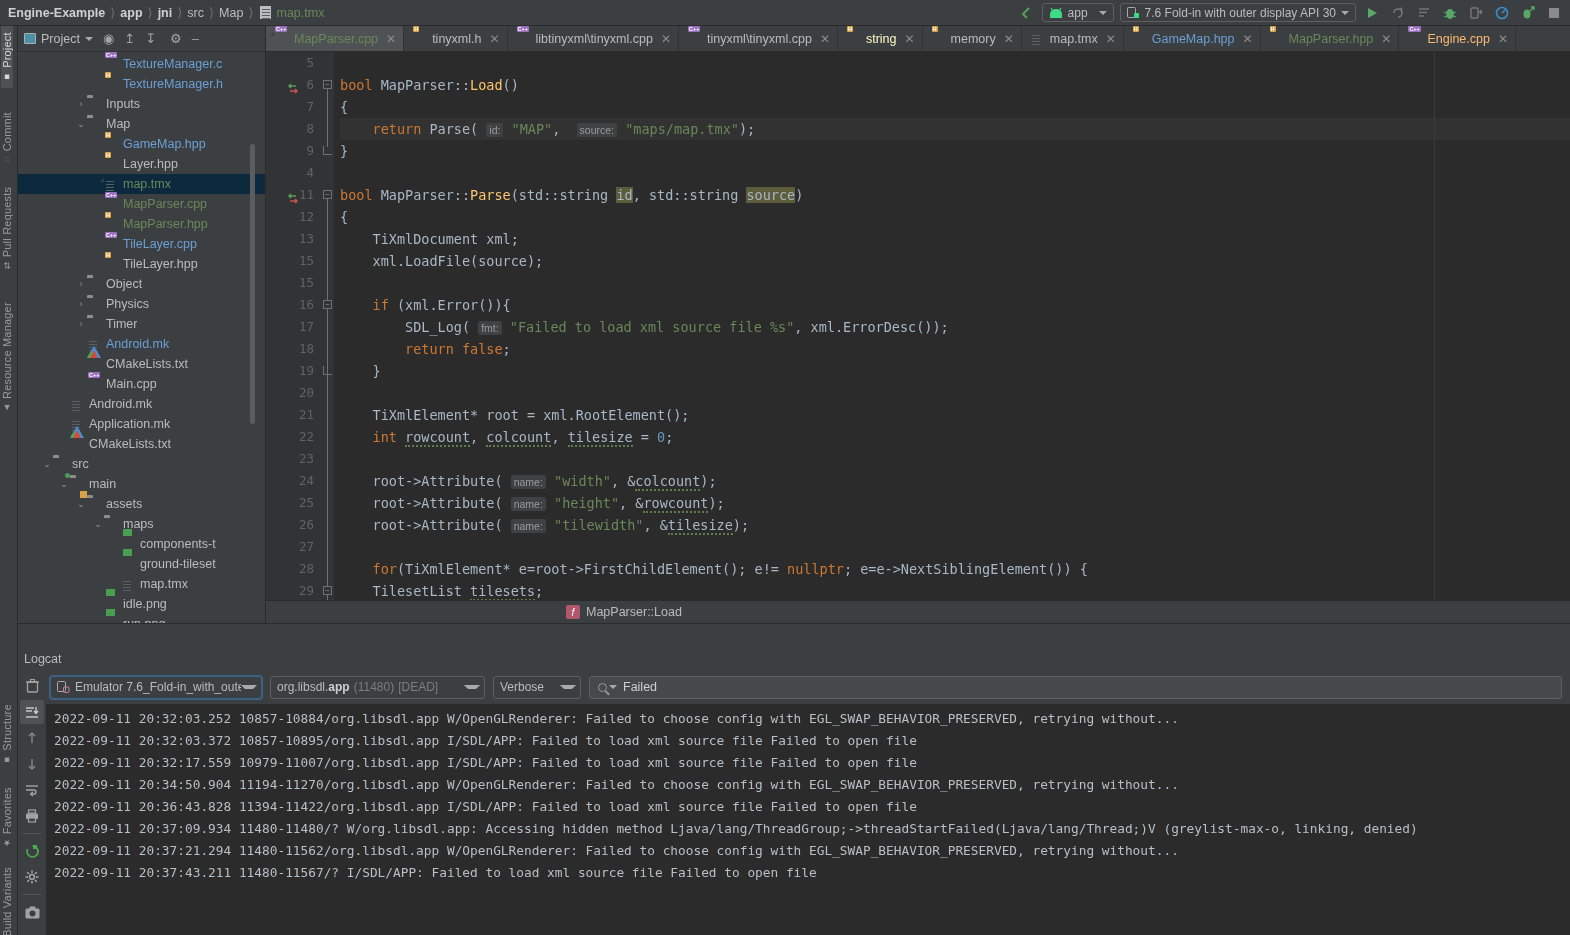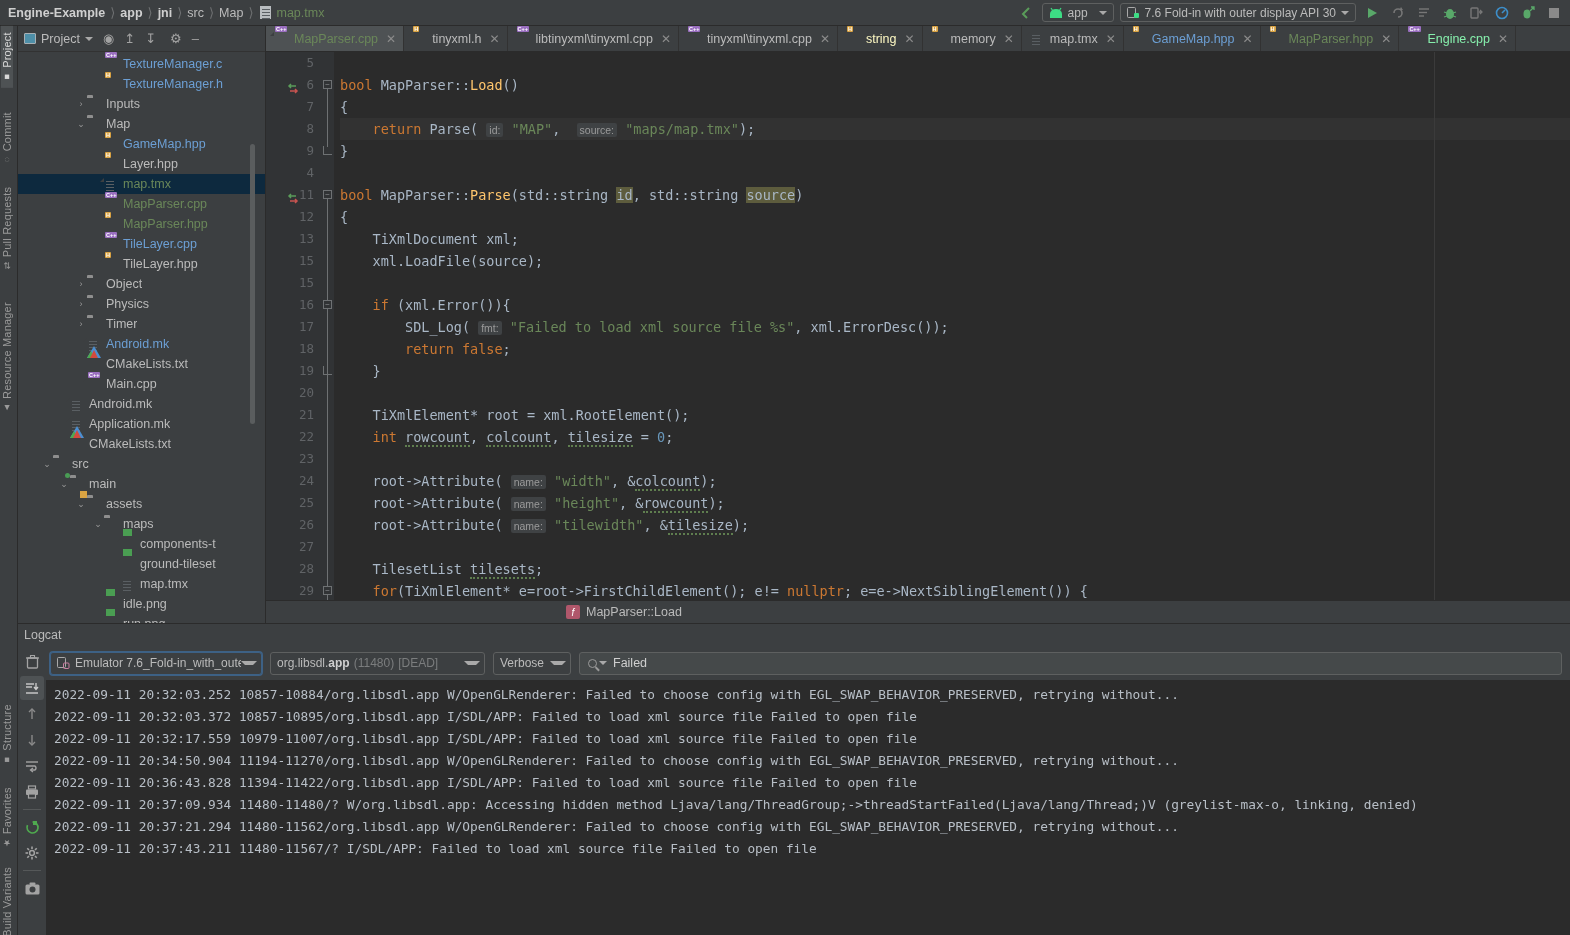--- a/index.html
+++ b/index.html
@@ -111,21 +111,21 @@
   .fold-sign { position: absolute; left: 1px; width: 9px; height: 9px; border: 1px solid #6e7173; color: #8a8d8f; font-size: 8px; line-height: 8px; text-align: center; background: #313335; }
   .fold-end { position: absolute; left: 1px; width: 9px; height: 9px; border-left: 1px solid #6e7173; border-bottom: 1px solid #6e7173; }
   .fold-line { position: absolute; left: 5px; width: 1px; background: #6e7173; }
 
   .crumb2 { height: 23px; background: #3c3f41; display: flex; align-items: center; padding-left: 300px; gap: 6px; flex: none; border-top: 1px solid #2b2b2b;}
   .fbadge { width: 14px; height: 14px; border-radius: 2px; background: #b0576b; color: #fff; font-size: 10px; display:flex; align-items:center; justify-content:center; font-style: italic;}
   .crumb2 .t { font-size: 12.5px; color: #bbb; }
 
   
   .logcat { flex: 1; background: #3c3f41; display: flex; flex-direction: column; margin-left: 18px; border-top: 1px solid #2b2b2b; min-height: 0; }
-  .lc-title { height: 22px; display: flex; align-items: center; padding-left: 6px; font-size: 12.5px; color: #bbb; flex: none; }
+  .lc-title { height: 22px; display: flex; align-items: center; padding-left: 6px; font-size: 12.5px; color: #bbb; flex: none; margin-top: 24px; }
   .lc-body { flex: 1; display: flex; min-height: 0; }
   .lc-actions { width: 28px; flex: none; background: #3c3f41; display: flex; flex-direction: column; align-items: center; padding-top: 4px; gap: 2px; }
   .lc-act { width: 24px; height: 24px; display: flex; align-items: center; justify-content: center; color: #a3a3a3; font-size: 13px; border-radius: 3px; }
   .lc-act.on { background: #4e5254; }
   .lc-sep { width: 18px; height: 1px; background: #555859; margin: 3px 0; }
   .lc-main { flex: 1; display: flex; flex-direction: column; min-width: 0; }
   .lc-toolbar { height: 34px; display: flex; align-items: center; gap: 8px; padding: 0 8px 0 4px; flex: none; }
   .combo { height: 23px; border: 1px solid #5e6060; border-radius: 3px; background: #3c3f41; display: flex; align-items: center; padding: 0 4px 0 6px; font-size: 12px; color: #bbb; white-space: nowrap; }
   .combo.focus { border-color: #3d6185; box-shadow: 0 0 0 1px #3d6185; }
   .combo .cc { margin-left: auto; padding-left: 8px; }
@@ -504,21 +504,21 @@
             <span style="color:#6c9fd4">GameMap.hpp</span>
             <span class="x">✕</span>
           </div>
           <div class="tab">
             <span class="fico" style="width:13px;height:15px;margin-right:2px;"><span class="f"><span class="badge b-h">H</span></span></span>
             <span style="color:#6a8759">MapParser.hpp</span>
             <span class="x">✕</span>
           </div>
           <div class="tab">
             <span class="fico" style="width:13px;height:15px;margin-right:2px;"><span class="f"><span class="badge b-cpp">C++</span></span></span>
-            <span style="color:#86efac">Engine.cpp</span>
+            <span style="color:#fdba74">Engine.cpp</span>
             <span class="x">✕</span>
           </div>
         </div>
       <div class="code-area">
         <div class="gutter" id="gutter">
             <div class="gln">5</div>
             <div class="gln">6</div>
             <div class="gln">7</div>
             <div class="gln">8</div>
             <div class="gln">9</div>
@@ -572,22 +572,22 @@
             <div class="cl">        <span class="k">return</span> <span class="k">false</span>;</div>
             <div class="cl">    }</div>
             <div class="cl">&nbsp;</div>
             <div class="cl">    TiXmlElement* root = xml.RootElement();</div>
             <div class="cl">    <span class="k">int</span> <span class="sq">rowcount</span>, <span class="sq">colcount</span>, <span class="sq">tilesize</span> = <span class="n">0</span>;</div>
             <div class="cl">&nbsp;</div>
             <div class="cl">    root-&gt;Attribute( <span class="hint">name:</span> <span class="s">"width"</span>, &amp;<span class="sq">colcount</span>);</div>
             <div class="cl">    root-&gt;Attribute( <span class="hint">name:</span> <span class="s">"height"</span>, &amp;<span class="sq">rowcount</span>);</div>
             <div class="cl">    root-&gt;Attribute( <span class="hint">name:</span> <span class="s">"tilewidth"</span>, &amp;<span class="sq">tilesize</span>);</div>
             <div class="cl">&nbsp;</div>
+            <div class="cl">    <span class="k">for</span>(TiXmlElement* e=root-&gt;FirstChildElement(); e!= <span class="k">nullptr</span>; e=e-&gt;NextSiblingElement()) {</div>
             <div class="cl">    TilesetList <span class="sq">tilesets</span>;</div>
-            <div class="cl">    <span class="k">for</span>(TiXmlElement* e=root-&gt;FirstChildElement(); e!= <span class="k">nullptr</span>; e=e-&gt;NextSiblingElement()) {</div>
           </div>
 
         <div class="gmark" style="top:30px;">
           <svg width="14" height="14" viewBox="0 0 14 14">
               <path d="M10 4 L3 4 M5 2 L3 4 L5 6" stroke="#5a9c5a" stroke-width="1.5" fill="none"></path>
               <path d="M4 9 L11 9 M9 7 L11 9 L9 11" stroke="#c75450" stroke-width="1.5" fill="none"></path>
             </svg>
         </div>
         <div class="gmark" style="top:140px;">
           <svg width="14" height="14" viewBox="0 0 14 14">
@@ -690,21 +690,21 @@
             <span style="overflow:hidden;text-overflow:clip;white-space:nowrap;">Emulator 7.6_Fold-in_with_outer</span>
             <span class="cc caret"></span>
           </div>
           <div class="combo" style="width:215px;">
             <span>org.libsdl.</span>
               <span class="bold">app</span>
             <span class="gray" style="margin-left:4px;">(11480)</span>
             <span class="gray" style="margin-left:4px;">[DEAD]</span>
             <span class="cc caret"></span>
           </div>
-          <div class="combo" style="width:78px;">
+          <div class="combo" style="width:88px;">
             <span>Verbose</span>
             <span class="cc caret"></span>
           </div>
           <div class="search">
             <span class="loupe"></span>
             <span class="caret" style="margin-left:-4px;"></span>
             <span>Failed</span>
           </div>
         </div>
         <div class="lc-out" id="logout">

